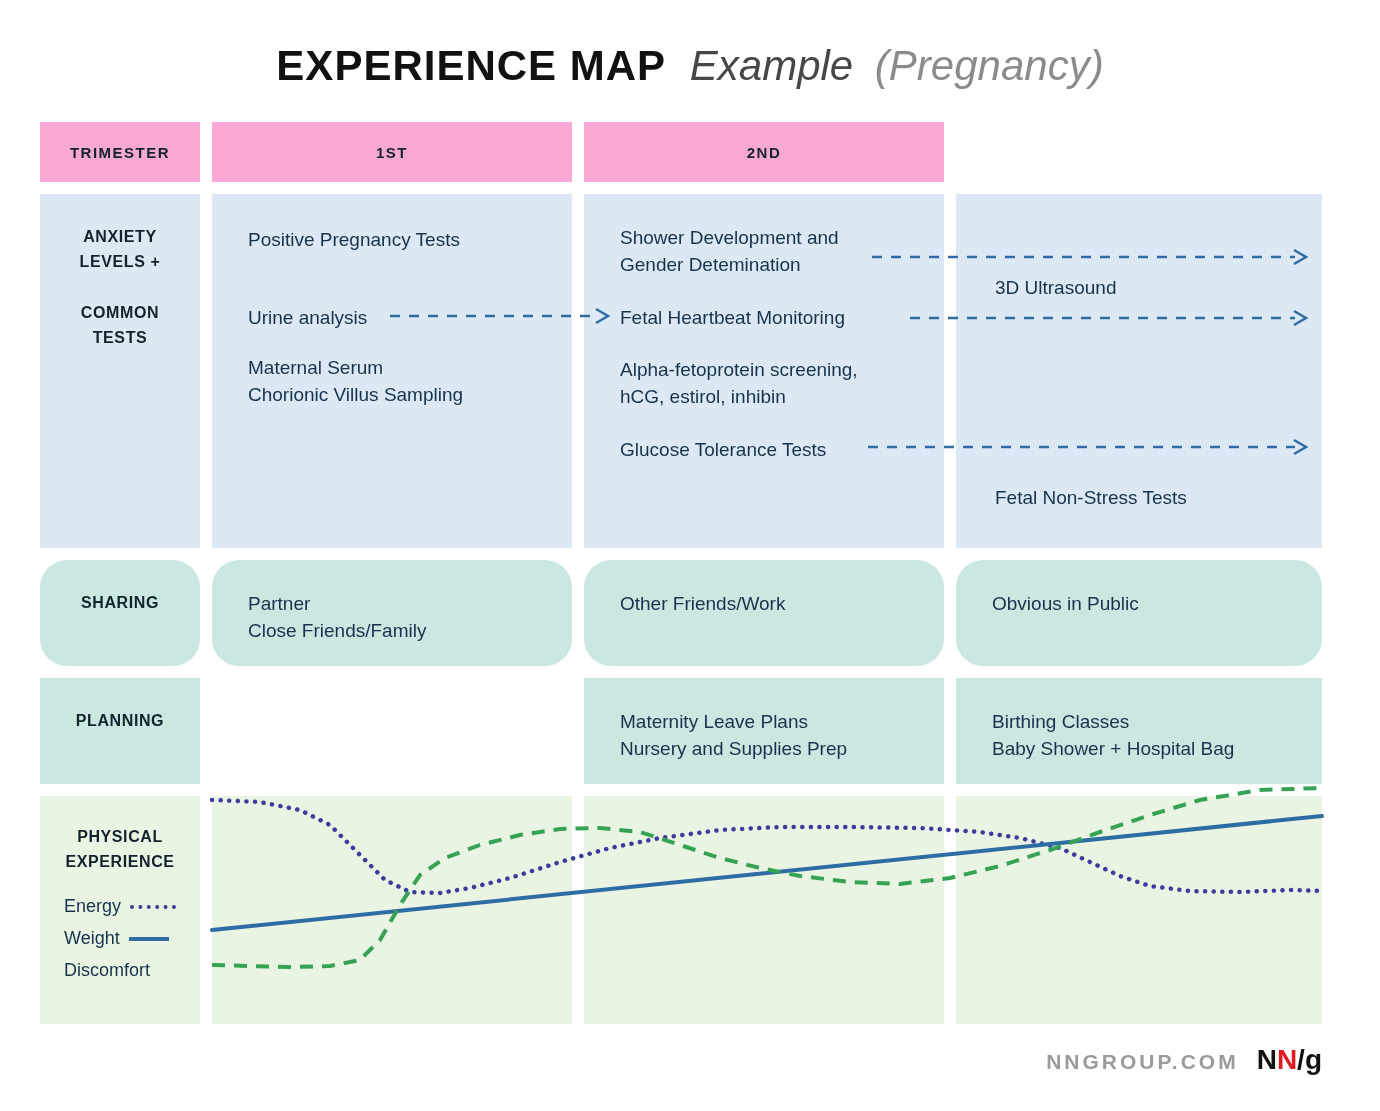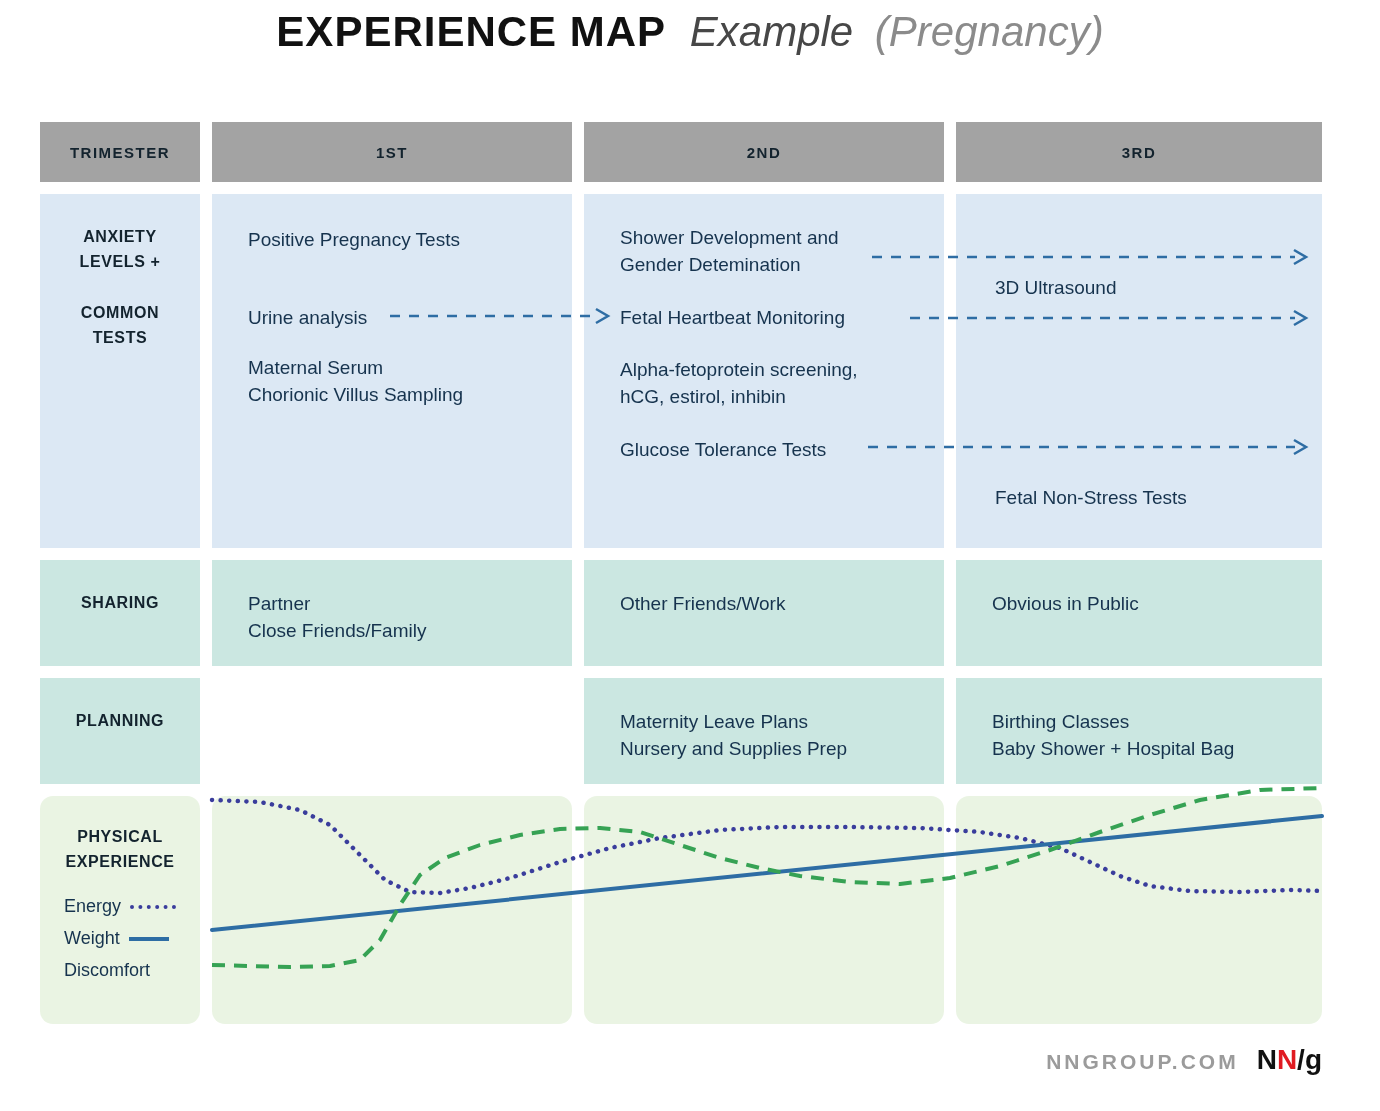--- a/index.html
+++ b/index.html
@@ -1,37 +1,37 @@
 <!DOCTYPE html>
 <html><head>
 <meta charset="utf-8">
 <style>
   html,body{margin:0;padding:0;}
   body{
     width:1380px;height:1111px;position:relative;background:#ffffff;
     font-family:"Liberation Sans", sans-serif;color:#16334e;overflow:hidden;
   }
   
-  .title{position:absolute;top:8px;left:0;width:100%;text-align:center;font-size:42px;white-space:nowrap;}
+  .title{position:absolute;top:42px;left:0;width:100%;text-align:center;font-size:42px;white-space:nowrap;}
   .t-main{font-weight:800;color:#111111;letter-spacing:1px;}
   .t-ex{font-style:italic;font-weight:400;color:#474747;margin-left:12px;}
   .t-sub{font-style:italic;font-weight:400;color:#8b8b8b;margin-left:10px;}
   
   .grid{position:absolute;left:40px;top:122px;width:1282px;height:902px;}
   .cell{position:absolute;box-sizing:border-box;}
   .col-label{left:0;width:160px;}
   .col-1{left:172px;width:360px;}
   .col-2{left:544px;width:360px;}
   .col-3{left:916px;width:366px;}
   .row-header{top:0;height:60px;}
   .row-anx{top:72px;height:354px;}
-  .row-share{top:438px;height:106px;}
+  .row-share{top:438px;height:106px;border-radius:27px;}
   .row-plan{top:556px;height:106px;}
-  .row-phys{top:674px;height:228px;border-radius:13px;}
-  .teal{background:#a3a3a3;}
+  .row-phys{top:674px;height:228px;}
+  .teal{background:#f9a8d4;}
   .blue{background:#dce8f4;}
   .lteal{background:#cbe7e1;}
   .green{background:#eaf4e3;}
   .hdr{display:flex;align-items:center;justify-content:center;
        font-size:15px;font-weight:700;letter-spacing:1.5px;color:#13232e;}
   .rowlabel{text-align:center;font-size:16px;font-weight:700;letter-spacing:0.6px;
        color:#13232e;line-height:25px;padding-top:30px;}
   .itm{position:absolute;left:36px;font-size:19px;line-height:27px;color:#16334e;}
   .pad-cell{padding:30px 20px 0 36px;font-size:19px;line-height:27px;color:#16334e;}
   
@@ -58,21 +58,20 @@
   <span class="t-main">EXPERIENCE MAP</span>
   <span class="t-ex">Example</span>
   <span class="t-sub">(Pregnancy)</span>
 </div>
 
 <div class="grid">
 
   <div class="cell col-label row-header teal hdr">TRIMESTER</div>
   <div class="cell col-1 row-header teal hdr">1ST</div>
   <div class="cell col-2 row-header teal hdr">2ND</div>
-  <div class="cell col-3 row-header teal hdr">3RD</div>
 
   <div class="cell col-label row-anx blue rowlabel">
     <div style="width:110px;margin:0 auto 26px;">ANXIETY LEVELS +</div>
     <div style="width:100px;margin:0 auto;">COMMON TESTS</div>
   </div>
   <div class="cell col-1 row-anx blue">
     <div class="itm" style="top:32px;">Positive Pregnancy Tests</div>
     <div class="itm" style="top:110px;">Urine analysis</div>
     <div class="itm" style="top:160px;">
       <div>Maternal Serum</div>

